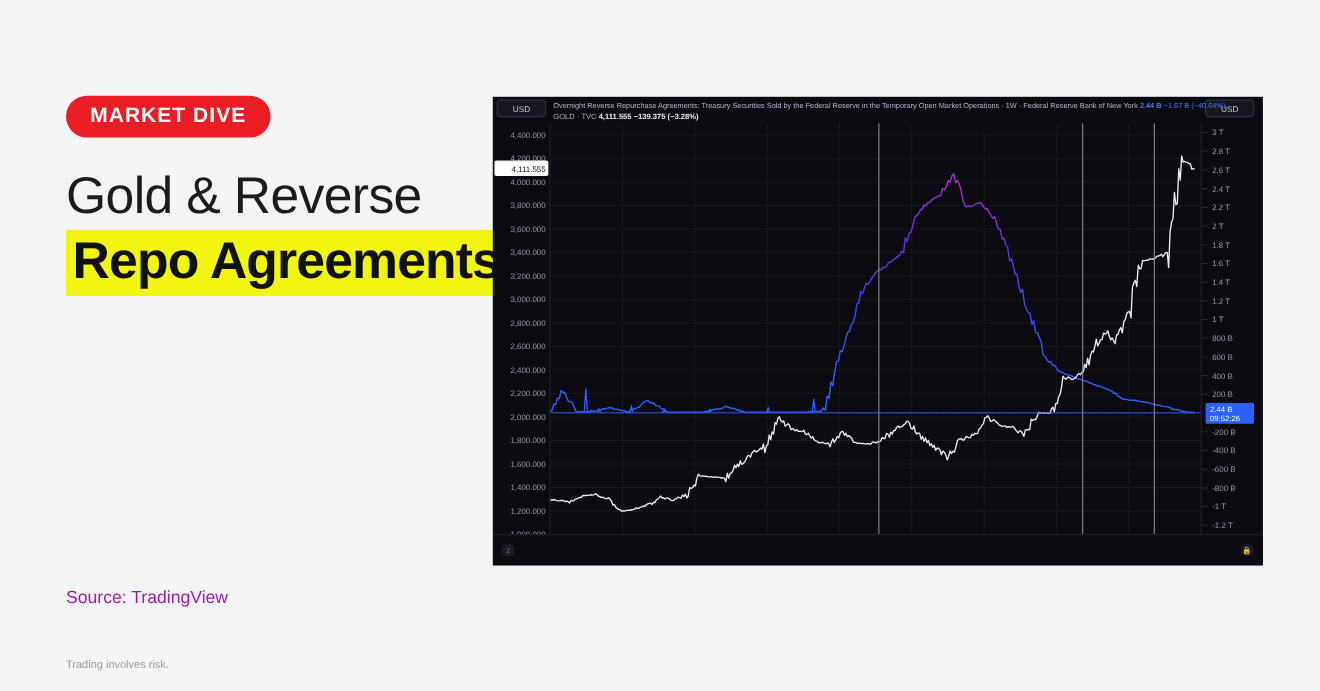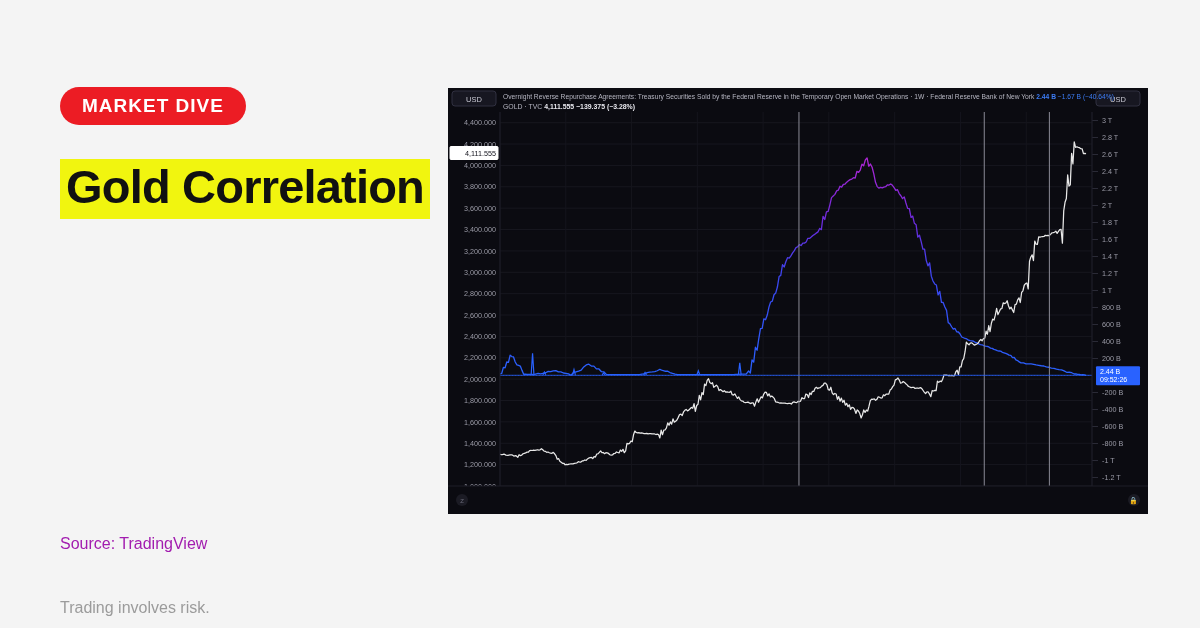--- a/index.html
+++ b/index.html
@@ -45,21 +45,21 @@
     display:inline-block;
     line-height:1.04;
   }
   .source{
     position:absolute;left:60px;top:498px;
     font-size:16px;color:#a21caf;font-weight:400;
     white-space:nowrap;
   }
   .disclaimer{
     position:absolute;left:60px;top:562px;
-    font-size:16px;color:#9b9b9b;font-weight:400;
+    font-size:10px;color:#9b9b9b;font-weight:400;
     white-space:nowrap;
   }
 
   
   .chart-panel{
     position:absolute;left:448px;top:88px;
     width:700px;height:426px;
     background:#0b0b11;
     overflow:hidden;
   }
@@ -68,22 +68,23 @@
 </head>
 <body>
 
 <div id="root">
 
   <div class="left-panel">
 
     <div class="badge">MARKET DIVE</div>
 
     <div class="headline">
+      <div class="line1">Gold &amp; Reverse</div>
       <div class="line2-wrap">
-        <span class="line2">Gold Correlation</span>
+        <span class="line2">Repo Agreements</span>
       </div>
     </div>
 
     <div class="source">Source: TradingView</div>
     <div class="disclaimer">Trading involves risk.</div>
   </div>
 
   <div class="chart-panel">
     <svg class="chart-svg" id="chart-svg" width="700" height="426" viewBox="0 0 700 426">
 

